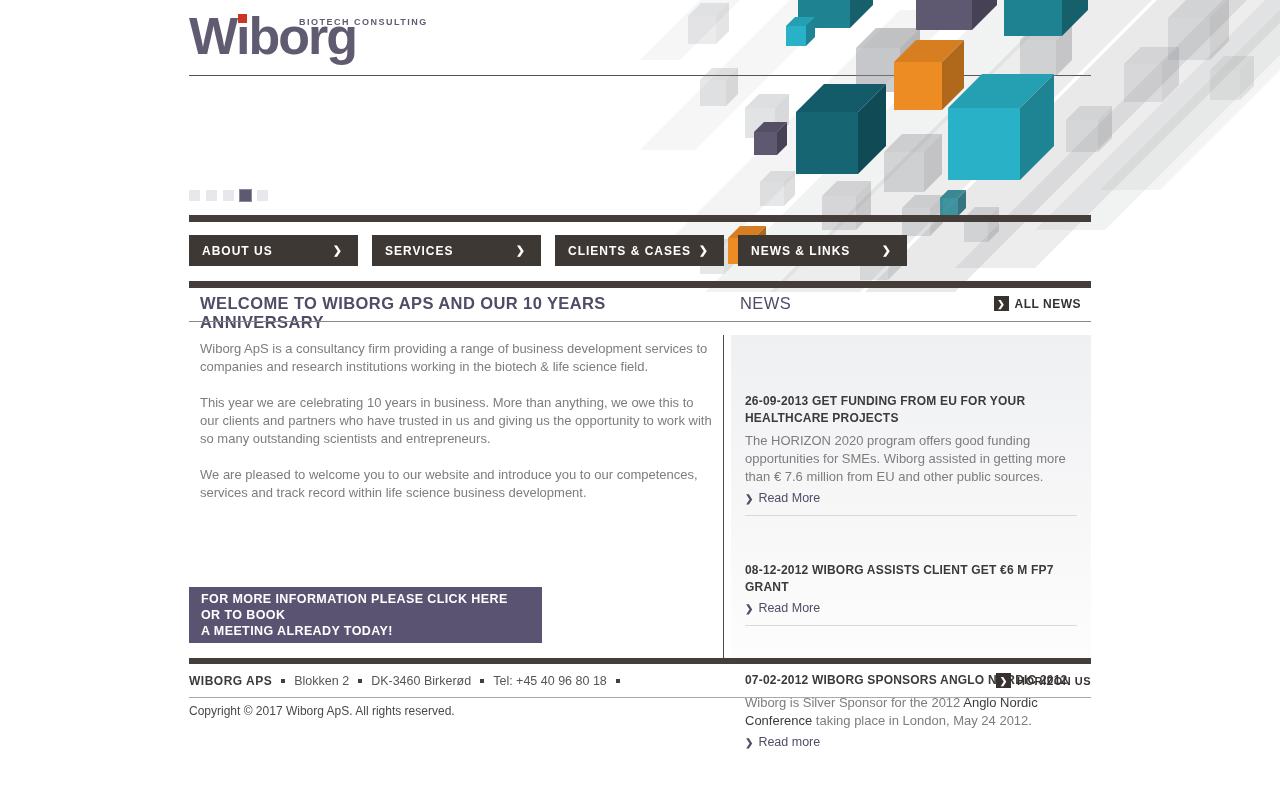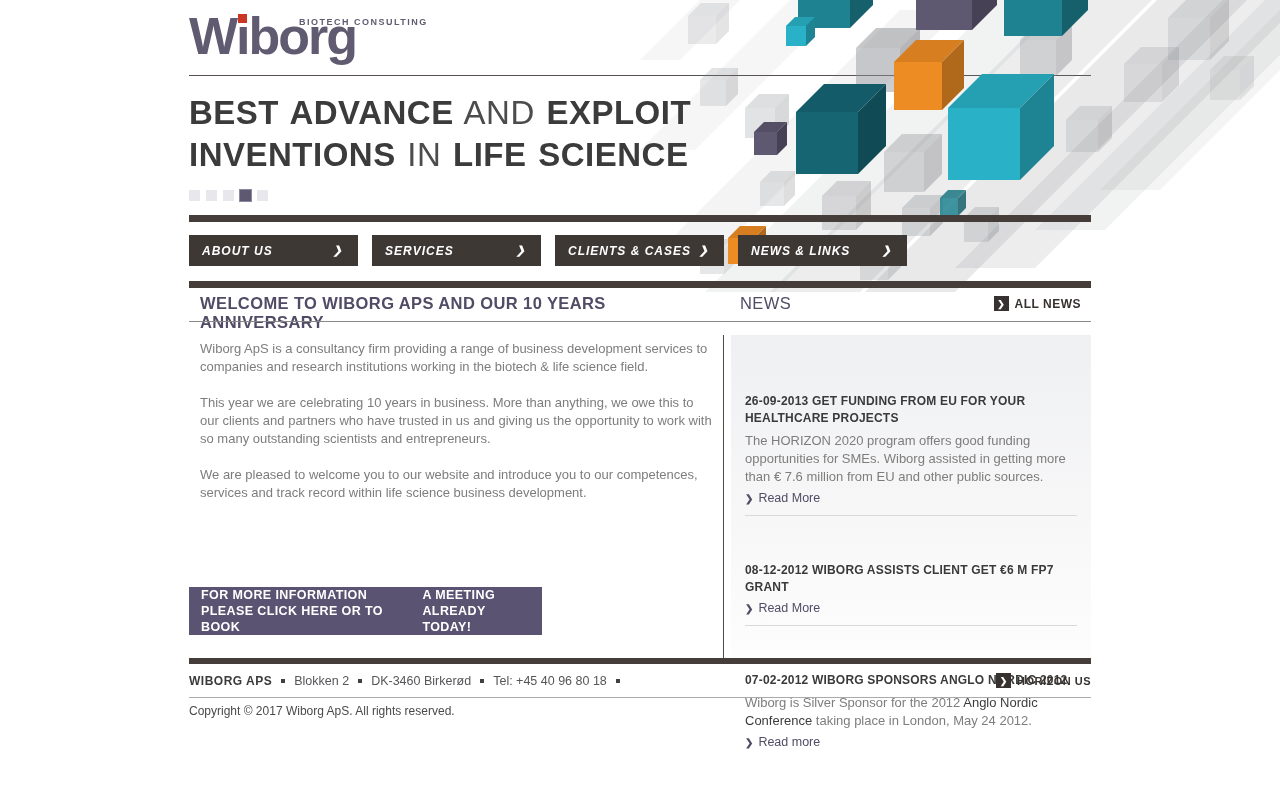--- a/index.html
+++ b/index.html
@@ -20,36 +20,36 @@
   
   .hero{position:absolute;left:189px;top:92px;z-index:2;font-size:33px;line-height:42px;font-weight:bold;color:#3b3b3b;letter-spacing:0.5px;word-spacing:2px;white-space:nowrap;}
   .hero .light{font-weight:normal;color:#4c4c4c;}
   .dots{position:absolute;left:189px;top:190px;display:flex;gap:6px;z-index:2;}
   .dot{width:11px;height:11px;background:#e8e8ec;cursor:pointer;}
   .dot.active{background:#5e5871;outline:1px solid #8d88a0;}
 
   
   .bar{position:absolute;left:189px;width:902px;height:7px;background:#443d3a;z-index:2;}
   .bar1{top:215px;} .bar2{top:281px;}
-  .nav{position:absolute;left:189px;top:235px;display:flex;gap:14px;z-index:2;font-style:italic;}
+  .nav{position:absolute;left:189px;top:235px;display:flex;gap:14px;z-index:2;}
   .nav-btn{width:169px;height:31px;box-sizing:border-box;background:#3e3835;color:#fff;display:flex;align-items:center;justify-content:space-between;padding:0 15px 0 13px;font-size:12px;font-weight:bold;letter-spacing:1px;cursor:pointer;white-space:nowrap;}
   .chev{font-size:11px;font-weight:bold;}
 
   
   .welcome-title{position:absolute;left:200px;top:294px;width:530px;font-size:16.5px;font-weight:bold;letter-spacing:0.4px;color:#514b66;z-index:2;}
   .news-title{position:absolute;left:740px;top:294px;font-size:16.5px;font-weight:normal;letter-spacing:0.4px;color:#514b66;z-index:2;}
   .all-news{position:absolute;right:199px;top:296px;display:flex;align-items:center;gap:6px;z-index:2;cursor:pointer;}
   .sq-icon{width:15px;height:15px;background:#37322f;color:#fff;font-size:9px;font-weight:bold;display:flex;align-items:center;justify-content:center;}
   .all-news-label{font-size:12px;font-weight:bold;letter-spacing:0.5px;color:#37322f;}
   .hr2{position:absolute;left:189px;top:321px;width:902px;height:1px;background:#888;z-index:2;}
 
   
   .article{position:absolute;left:200px;top:340px;width:515px;z-index:2;}
   .article p{margin:0 0 18px 0;font-size:13px;line-height:18px;color:#7d7d7d;}
-  .cta{position:absolute;left:189px;top:587px;width:353px;height:48px;box-sizing:border-box;background:#5a5472;color:#fff;display:flex;flex-direction:row;justify-content:center;padding:0 12px;font-size:12.5px;font-weight:bold;letter-spacing:0.4px;line-height:16px;cursor:pointer;z-index:2;}
+  .cta{position:absolute;left:189px;top:587px;width:353px;height:56px;box-sizing:border-box;background:#5a5472;color:#fff;display:flex;flex-direction:column;justify-content:center;padding:0 12px;font-size:12.5px;font-weight:bold;letter-spacing:0.4px;line-height:16px;cursor:pointer;z-index:2;}
 
   
   .news-divider{position:absolute;left:723px;top:335px;width:1px;height:325px;background:#4b4b4b;z-index:2;}
   .news-panel{position:absolute;left:731px;top:335px;width:360px;height:325px;background:linear-gradient(180deg,#eff0f2 0%,#f7f7f8 55%,#fdfdfd 100%);z-index:2;box-sizing:border-box;padding:12px 14px 0 14px;}
   .news-item .n-title{font-size:12px;font-weight:bold;letter-spacing:0.2px;line-height:17px;color:#3a3a3a;margin-bottom:5px;margin-top:46px;}
   .news-item .n-body{font-size:13px;line-height:18px;color:#7d7d7d;margin-bottom:5px;}
   .news-item .n-body .body-link{color:#3c3c3c;cursor:pointer;}
   .read-link{display:flex;align-items:center;gap:5px;color:#524c66;font-size:12.5px;cursor:pointer;}
   .read-link .chev{font-size:10px;}
   .n-sep{border:none;border-top:1px solid #d9d9d9;margin:10px 0;}
@@ -158,24 +158,20 @@
       <polygon points="754,238 766,226 766,252 754,264" fill="#b0681b"></polygon>
       <polygon points="728,238 754,238 754,264 728,264" fill="#ee8c24"></polygon>
     </svg>
 
   <div class="logo">
     <div class="wordmark"><span>W</span><span class="i-wrap">ı</span><span>borg</span></div>
     <div class="tagline">BIOTECH CONSULTING</div>
   </div>
   <div class="hr1"></div>
 
-  <div class="hero">
-    <div><span>BEST ADVANCE</span><span class="light"> AND </span><span>EXPLOIT</span></div>
-    <div><span>INVENTIONS</span><span class="light"> IN </span><span>LIFE SCIENCE</span></div>
-  </div>
   <div class="dots">
       <div class="dot"></div>
       <div class="dot"></div>
       <div class="dot"></div>
       <div class="dot active"></div>
       <div class="dot"></div>
     </div>
 
   <div class="bar bar1"></div>
   <div class="nav">

